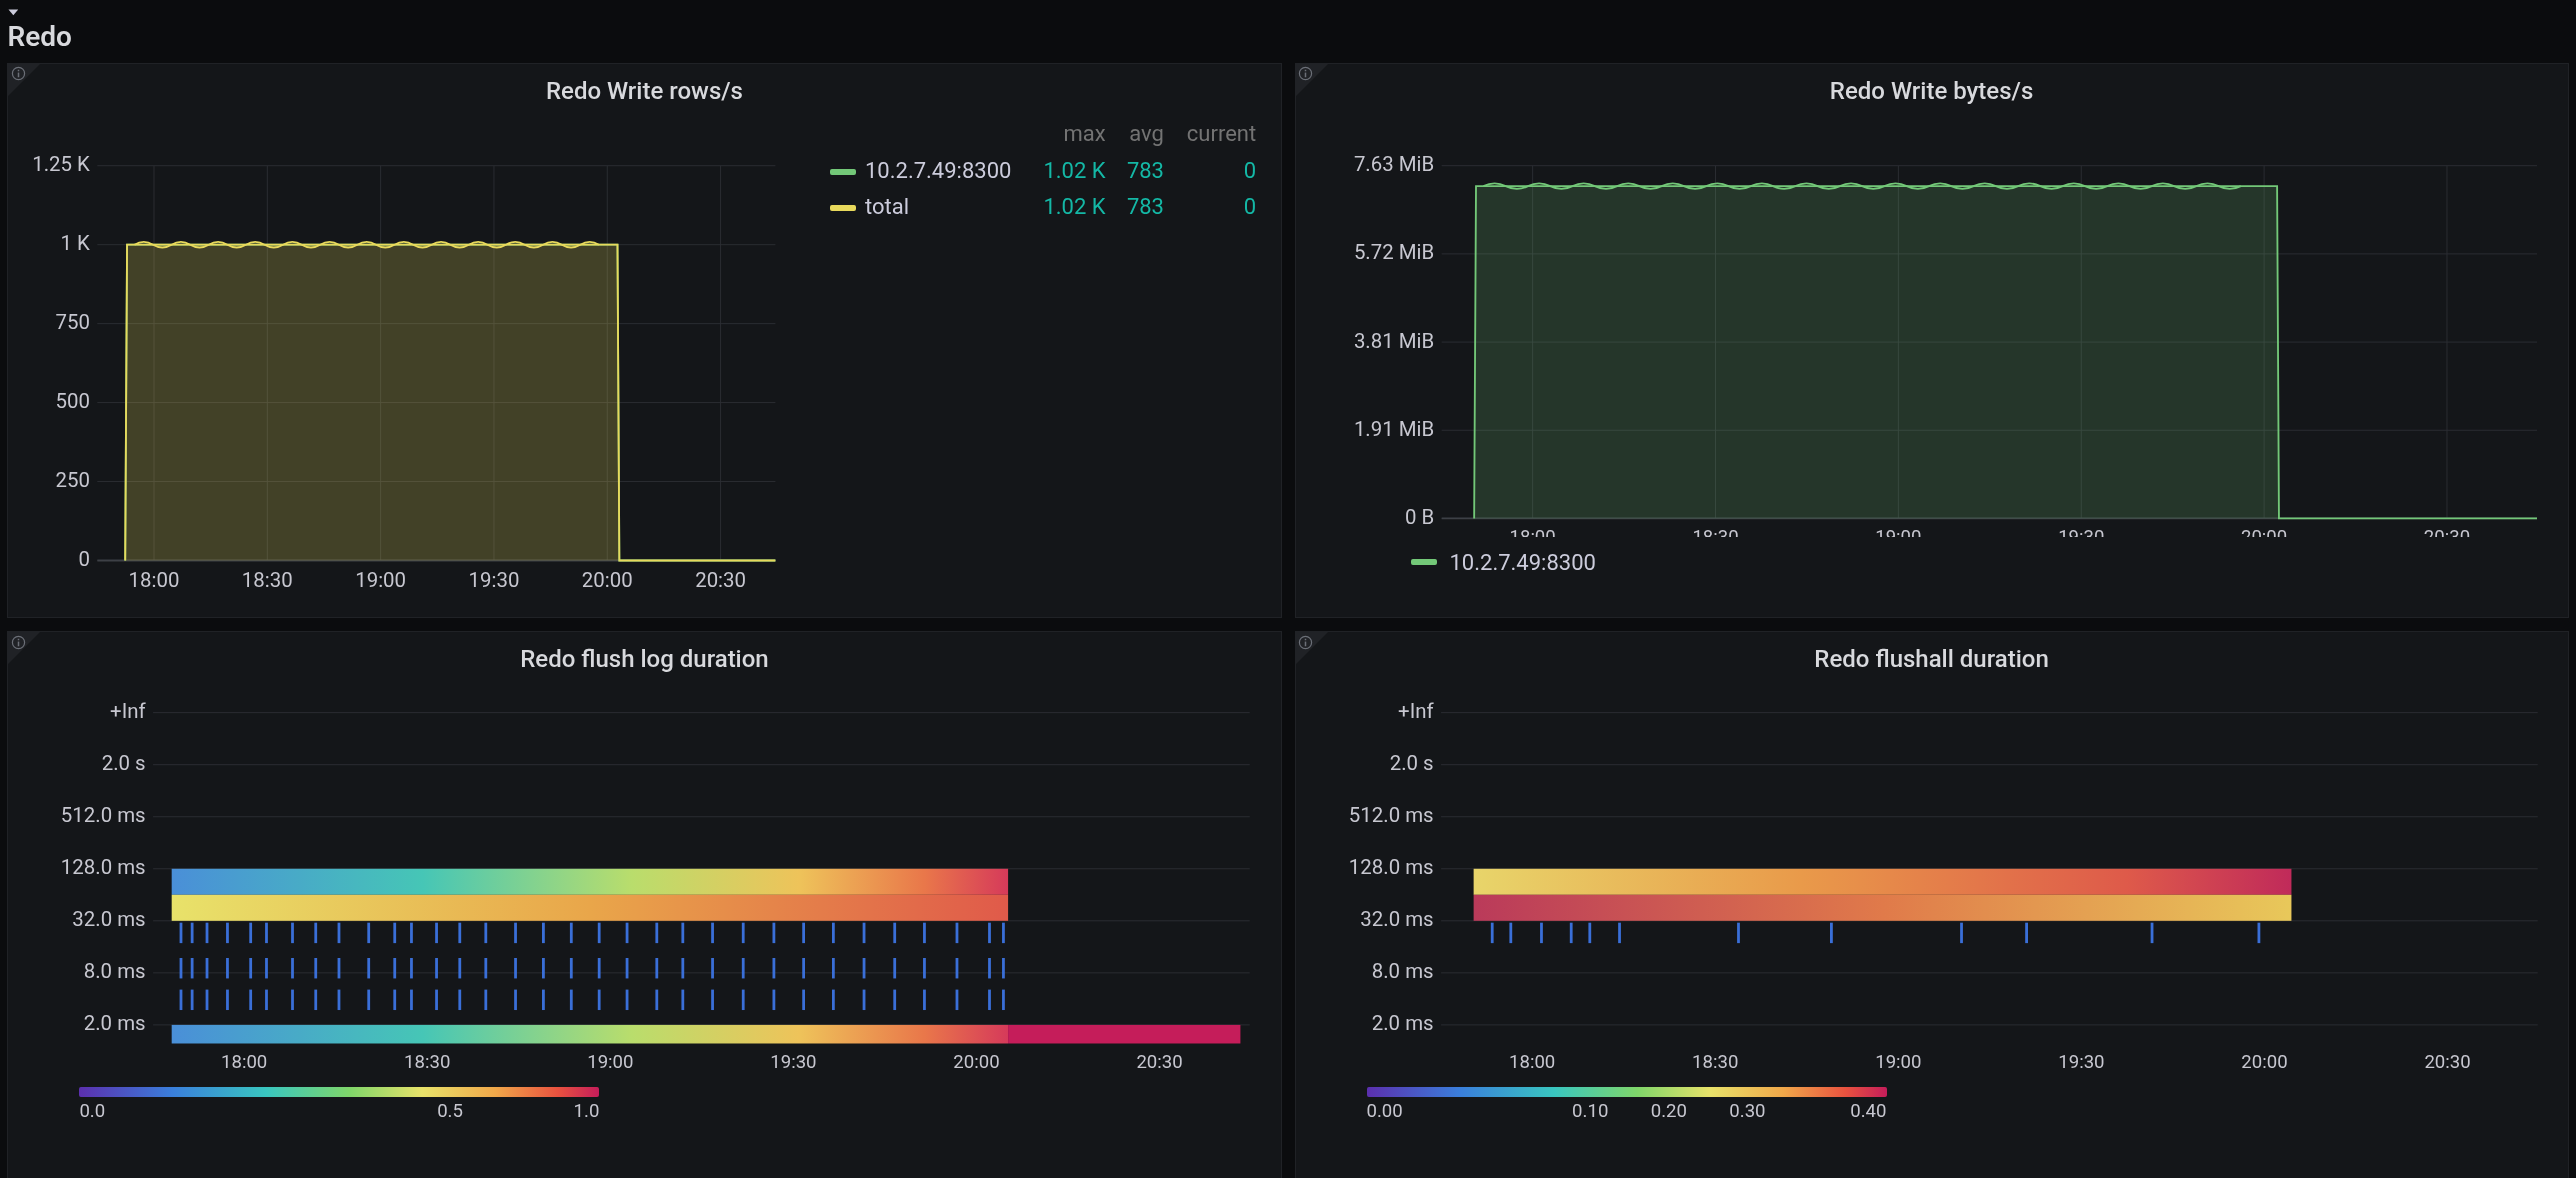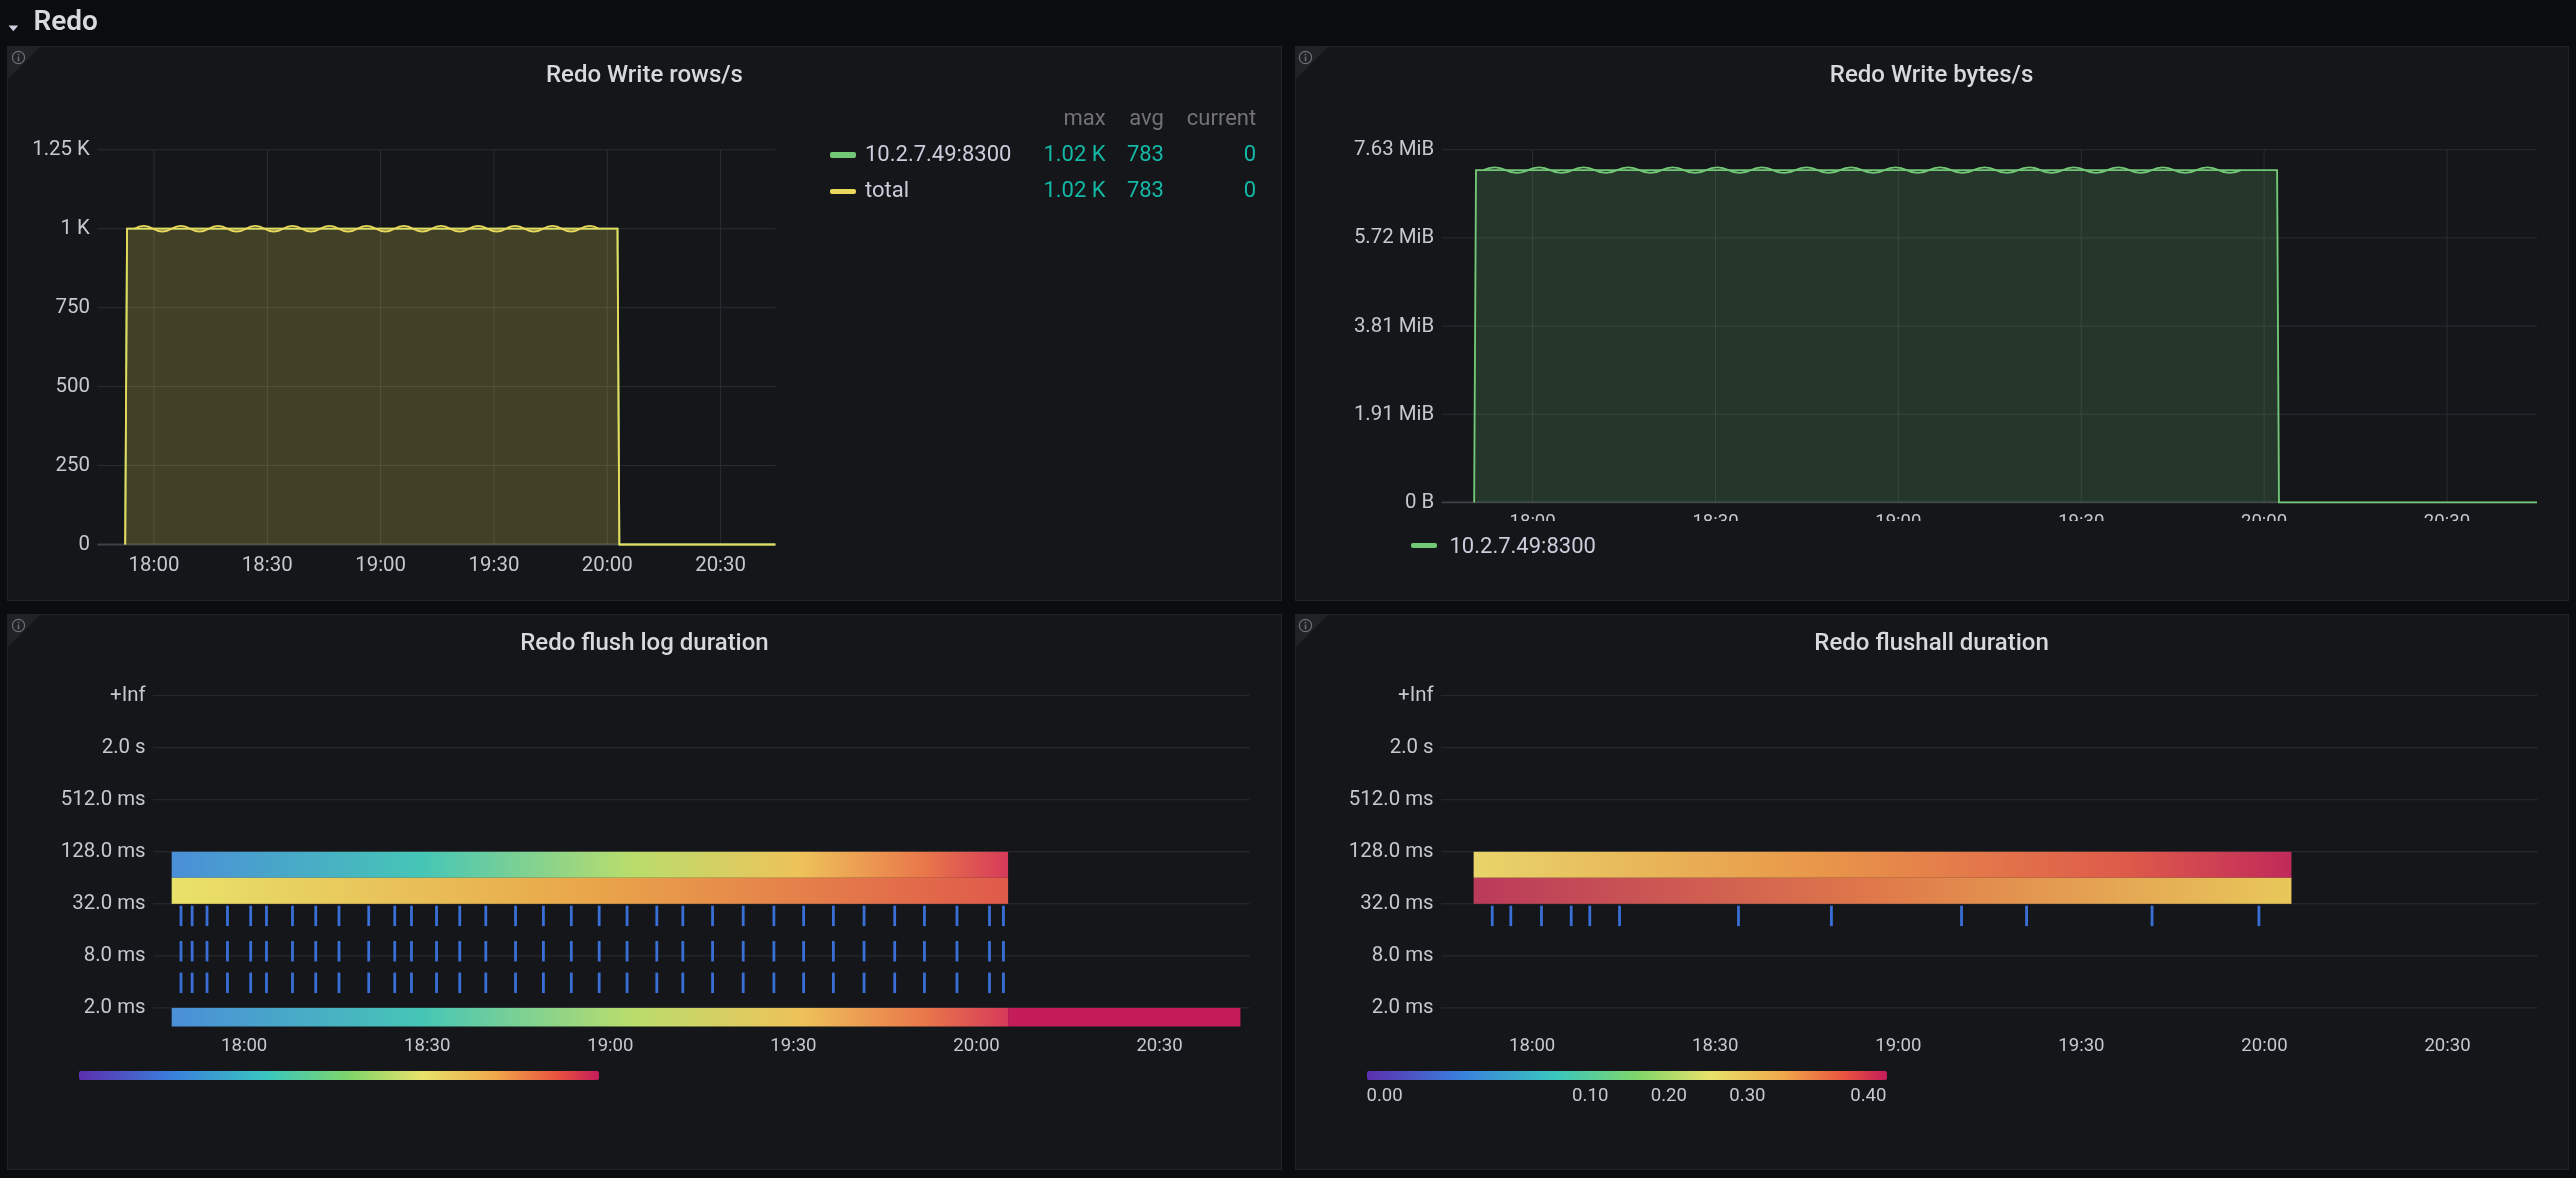--- a/index.html
+++ b/index.html
@@ -1,17 +1,17 @@
 <!DOCTYPE html>
 <html><head>
 <meta charset="utf-8">
 <style>
   html,body{margin:0;padding:0;background:#0b0c0e;color:#ccccdc;font-family:-apple-system,BlinkMacSystemFont,"Segoe UI",Roboto,Helvetica,Arial,sans-serif;font-size:20.4px;}
   .page{width:2576px;height:1178px;position:relative;}
-  .row-header{display:flex;align-items:flex-end;padding:3.7px 7.4px 9.3px 7.4px;}
+  .row-header{display:flex;align-items:flex-start;padding:3.7px 7.4px 9.3px 7.4px;flex-direction:column;}
   .row-header .chev{width:16.7px;height:16.7px;margin-right:9.3px;transform:rotate(90deg);}
   .row-header .chev svg{fill:#ccccdc;}
   .row-title{font-weight:600;font-size:28px;color:#d8d9dd;}
   .panels{display:grid;grid-template-columns:1fr 1fr;grid-template-rows:1fr 1fr;gap:13px;padding:0 7.4px;}
   .panel{background:#141619;border:0.9px solid #202226;position:relative;overflow:hidden;}
   .panel-title{text-align:center;font-size:24px;color:#d8d9dd;font-weight:500;padding:13px 0 5.6px;}
   .corner{position:absolute;top:0;left:0;width:43px;height:33px;cursor:pointer;}
   .corner::before{content:"";position:absolute;top:0;left:0;border-top:32px solid #202226;border-right:32px solid transparent;}
   .corner svg{position:absolute;top:2.8px;left:2.8px;width:15px;height:15px;}
   .plot-wrap{display:flex;padding:0 15px 15px 15px;}
@@ -338,20 +338,25 @@
           <text x="238" y="418" text-anchor="middle" class="small">18:00</text>
           <text x="435" y="418" text-anchor="middle" class="small">18:30</text>
           <text x="632" y="418" text-anchor="middle" class="small">19:00</text>
           <text x="829" y="418" text-anchor="middle" class="small">19:30</text>
           <text x="1026" y="418" text-anchor="middle" class="small">20:00</text>
           <text x="1223" y="418" text-anchor="middle" class="small">20:30</text>
         </g>
       </svg>
       <div class="gradient-wrap">
         <div class="gradient-bar"></div>
+        <div class="gradient-labels">
+          <span style="flex:1">0.0</span>
+          <span style="flex:1;text-align:center">0.5</span>
+          <span style="text-align:right">1.0</span>
+        </div>
       </div>
     </div>
   </div>
 
   <div class="panel">
     <div class="corner">
       <svg viewBox="0 0 16 16">
             <circle cx="8" cy="8" r="6.5" fill="none" stroke="#6b6f77" stroke-width="1.3"></circle>
             <rect x="7.2" y="7" width="1.6" height="5" fill="#6b6f77"></rect>
             <rect x="7.2" y="4" width="1.6" height="1.6" fill="#6b6f77"></rect>

